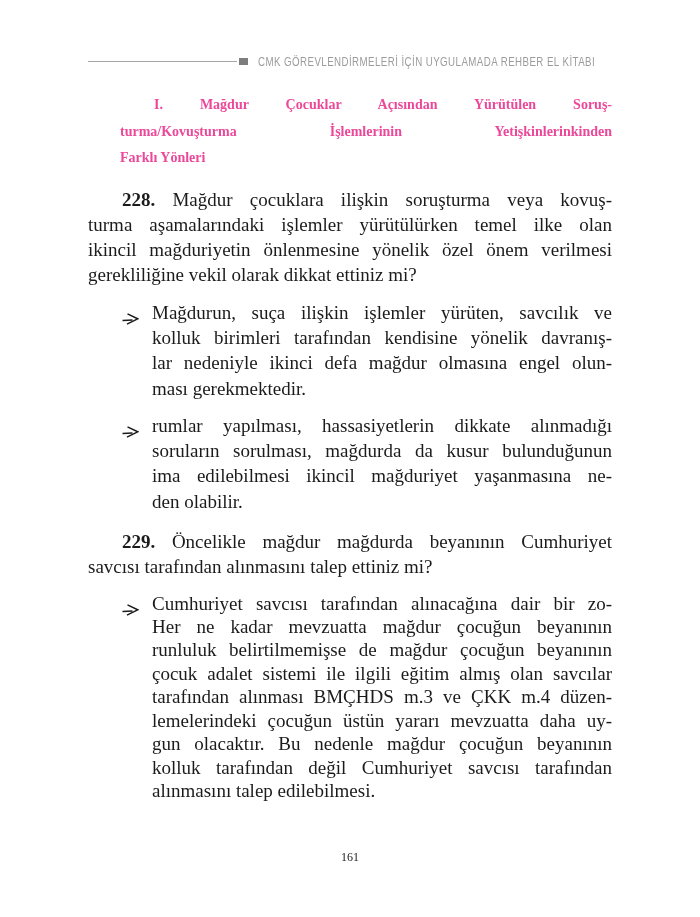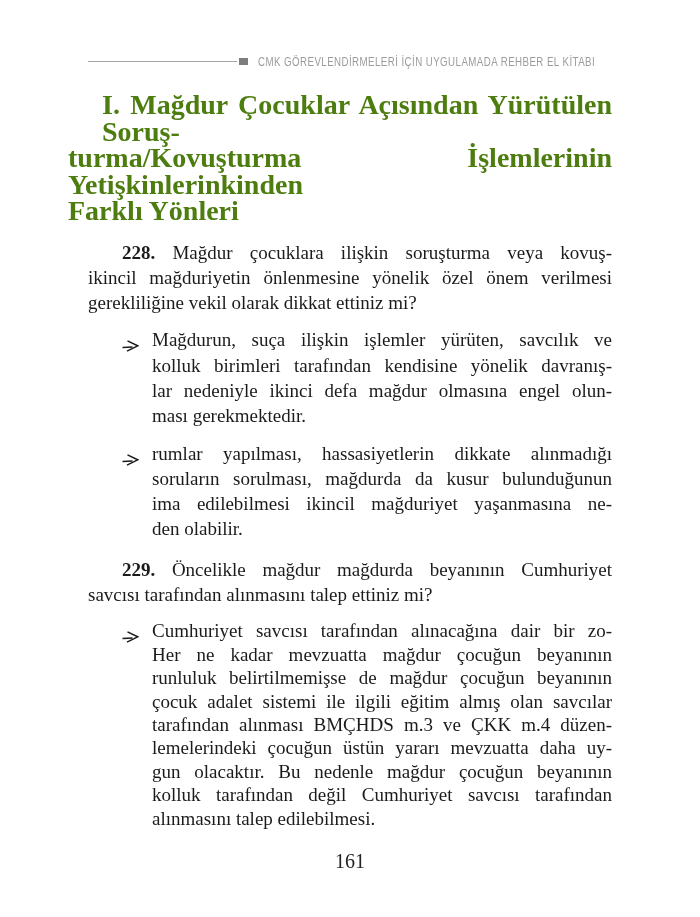--- a/index.html
+++ b/index.html
@@ -40,25 +40,25 @@
     font-size: 13.5px;
     font-weight: 400;
     letter-spacing: 0.6px;
     color: #9b9b9b;
     white-space: nowrap;
     transform: scaleX(0.72);
     transform-origin: left center;
   }
   
   .section-heading {
-    margin: 23px 88px 0 68px;
-    font-size: 28px;
+    margin: 23px 88px 0 120px;
+    font-size: 14px;
     font-weight: bold;
     line-height: 26.5px;
-    color: #4d7c0f;
+    color: #ec4899;
   }
   .hline { text-align: justify; text-align-last: justify; }
   .hline.first { padding-left: 34px; }
   .hline.last { text-align-last: left; }
   
   .content { margin: 0 88px; font-size: 19px; }
   .para { margin-top: 15px; line-height: 25.3px; }
   .pline { text-align: justify; text-align-last: justify; }
   .pline.first { padding-left: 34px; }
   .pline.last { text-align-last: left; }
@@ -74,21 +74,21 @@
   }
   .bullet-body { flex: 1; min-width: 0; }
   .bline { text-align: justify; text-align-last: justify; }
   .bline.last { text-align-last: left; }
   
   .page-number {
     position: absolute;
     left: 0; right: 0;
     top: 850px;
     text-align: center;
-    font-size: 20px;
+    font-size: 12px;
     color: #222;
   }
 </style>
 </head>
 <body>
 
 <div class="page">
 
   <div class="header">
     <div class="header-rule"></div>
@@ -98,20 +98,21 @@
 
   <div class="section-heading">
       <div class="hline first">I. Mağdur Çocuklar Açısından Yürütülen Soruş-</div>
       <div class="hline">turma/Kovuşturma İşlemlerinin Yetişkinlerinkinden</div>
       <div class="hline last">Farklı Yönleri</div>
     </div>
 
   <div class="content">
       <div class="para">
         <div class="pline first"><span class="pnum">228.</span> <span>Mağdur çocuklara ilişkin soruşturma veya kovuş-</span></div>
+        <div class="pline">turma aşamalarındaki işlemler yürütülürken temel ilke olan</div>
         <div class="pline">ikincil mağduriyetin önlenmesine yönelik özel önem verilmesi</div>
         <div class="pline last">gerekliliğine vekil olarak dikkat ettiniz mi?</div>
       </div>
       <div class="bullet">
         <div class="bullet-marker"><span><svg width="17" height="13" viewBox="0 0 17 13">
               <path d="M0.5 8.4 L10.5 7.9" fill="none" stroke="#1b1b1b" stroke-width="1.5"></path>
               <path d="M5.5 1.8 L15.7 6.8 L5 12.2" fill="none" stroke="#1b1b1b" stroke-width="1.5"></path>
             </svg></span></div>
         <div class="bullet-body">
           <div class="bline">Mağdurun, suça ilişkin işlemler yürüten, savcılık ve</div>

